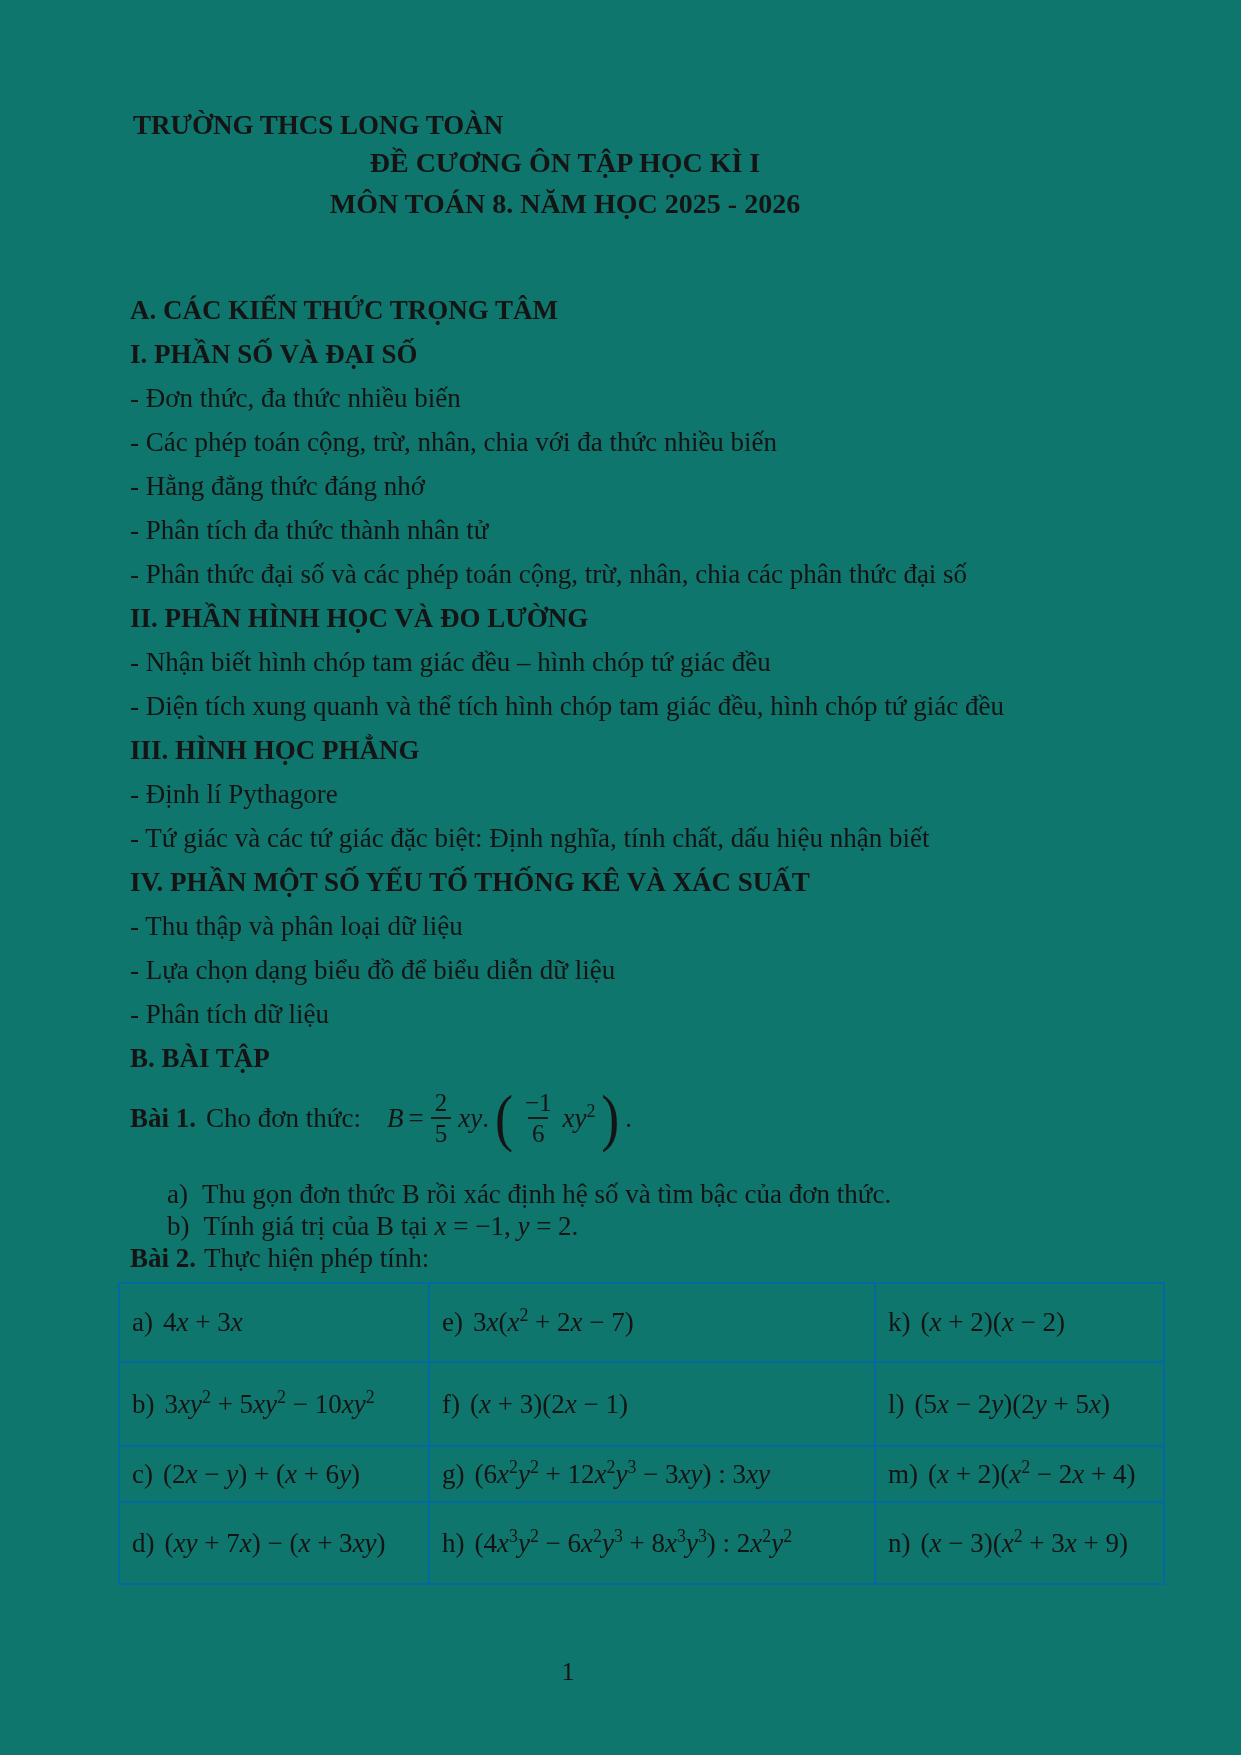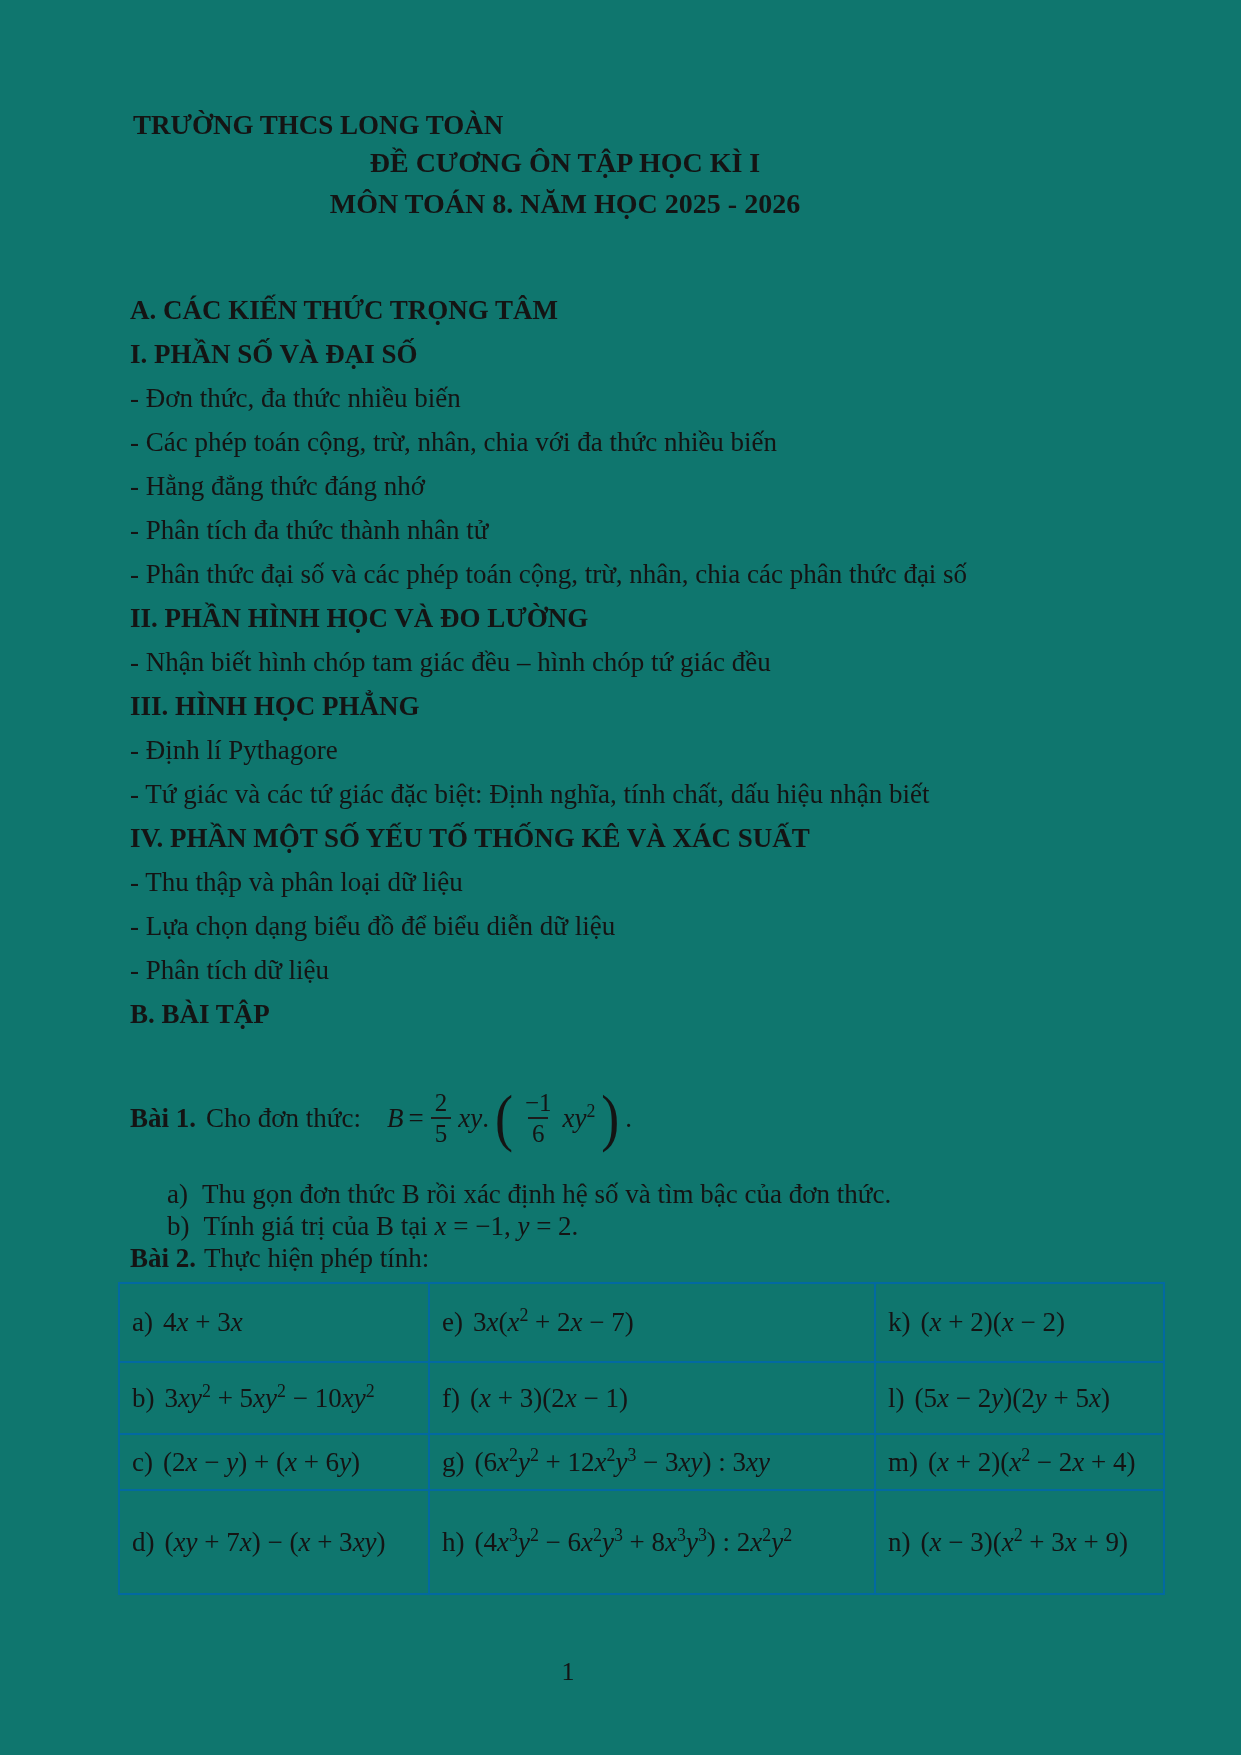--- a/index.html
+++ b/index.html
@@ -66,23 +66,23 @@
     border:2px solid #0369a1;
     padding:0 8px 0 12px;
     font-size:27px;
     vertical-align:middle;
     white-space:nowrap;
   }
   .c1{width:288px;}
   .c2{width:424px;}
   .c3{width:267px;}
   .r1{height:79px;}
-  .r2{height:72px;}
+  .r2{height:84px;}
   .r3{height:56px;}
-  .r4{height:104px;}
+  .r4{height:82px;}
   .clabel{margin-right:10px;}
   i{font-style:italic;}
   sup{font-size:0.66em;line-height:0;}
   .pagenum{
     position:absolute;left:0;top:1655px;width:1136px;
     text-align:center;font-size:26px;line-height:34px;
   }
 </style>
 </head>
 <body>
@@ -96,20 +96,21 @@
   <div class="outline">
     <div class="oline bold">A. CÁC KIẾN THỨC TRỌNG TÂM</div>
     <div class="oline bold">I. PHẦN SỐ VÀ ĐẠI SỐ</div>
     <div class="oline">- Đơn thức, đa thức nhiều biến</div>
     <div class="oline">- Các phép toán cộng, trừ, nhân, chia với đa thức nhiều biến</div>
     <div class="oline">- Hằng đẳng thức đáng nhớ</div>
     <div class="oline">- Phân tích đa thức thành nhân tử</div>
     <div class="oline">- Phân thức đại số và các phép toán cộng, trừ, nhân, chia các phân thức đại số</div>
     <div class="oline bold">II.  PHẦN HÌNH HỌC VÀ ĐO LƯỜNG</div>
     <div class="oline">- Nhận biết hình chóp tam giác đều – hình chóp tứ giác đều</div>
+    <div class="oline">- Diện tích xung quanh và thể tích hình chóp tam giác đều, hình chóp tứ giác đều</div>
     <div class="oline bold">III. HÌNH HỌC PHẲNG</div>
     <div class="oline">- Định lí Pythagore</div>
     <div class="oline">- Tứ giác và các tứ giác đặc biệt: Định nghĩa, tính chất, dấu hiệu nhận biết</div>
     <div class="oline bold">IV. PHẦN MỘT SỐ YẾU TỐ THỐNG KÊ VÀ XÁC SUẤT</div>
     <div class="oline">- Thu thập và phân loại dữ liệu</div>
     <div class="oline">- Lựa chọn dạng biểu đồ để biểu diễn dữ liệu</div>
     <div class="oline">- Phân tích dữ liệu</div>
     <div class="oline bold">B. BÀI TẬP</div>
   </div>
 

